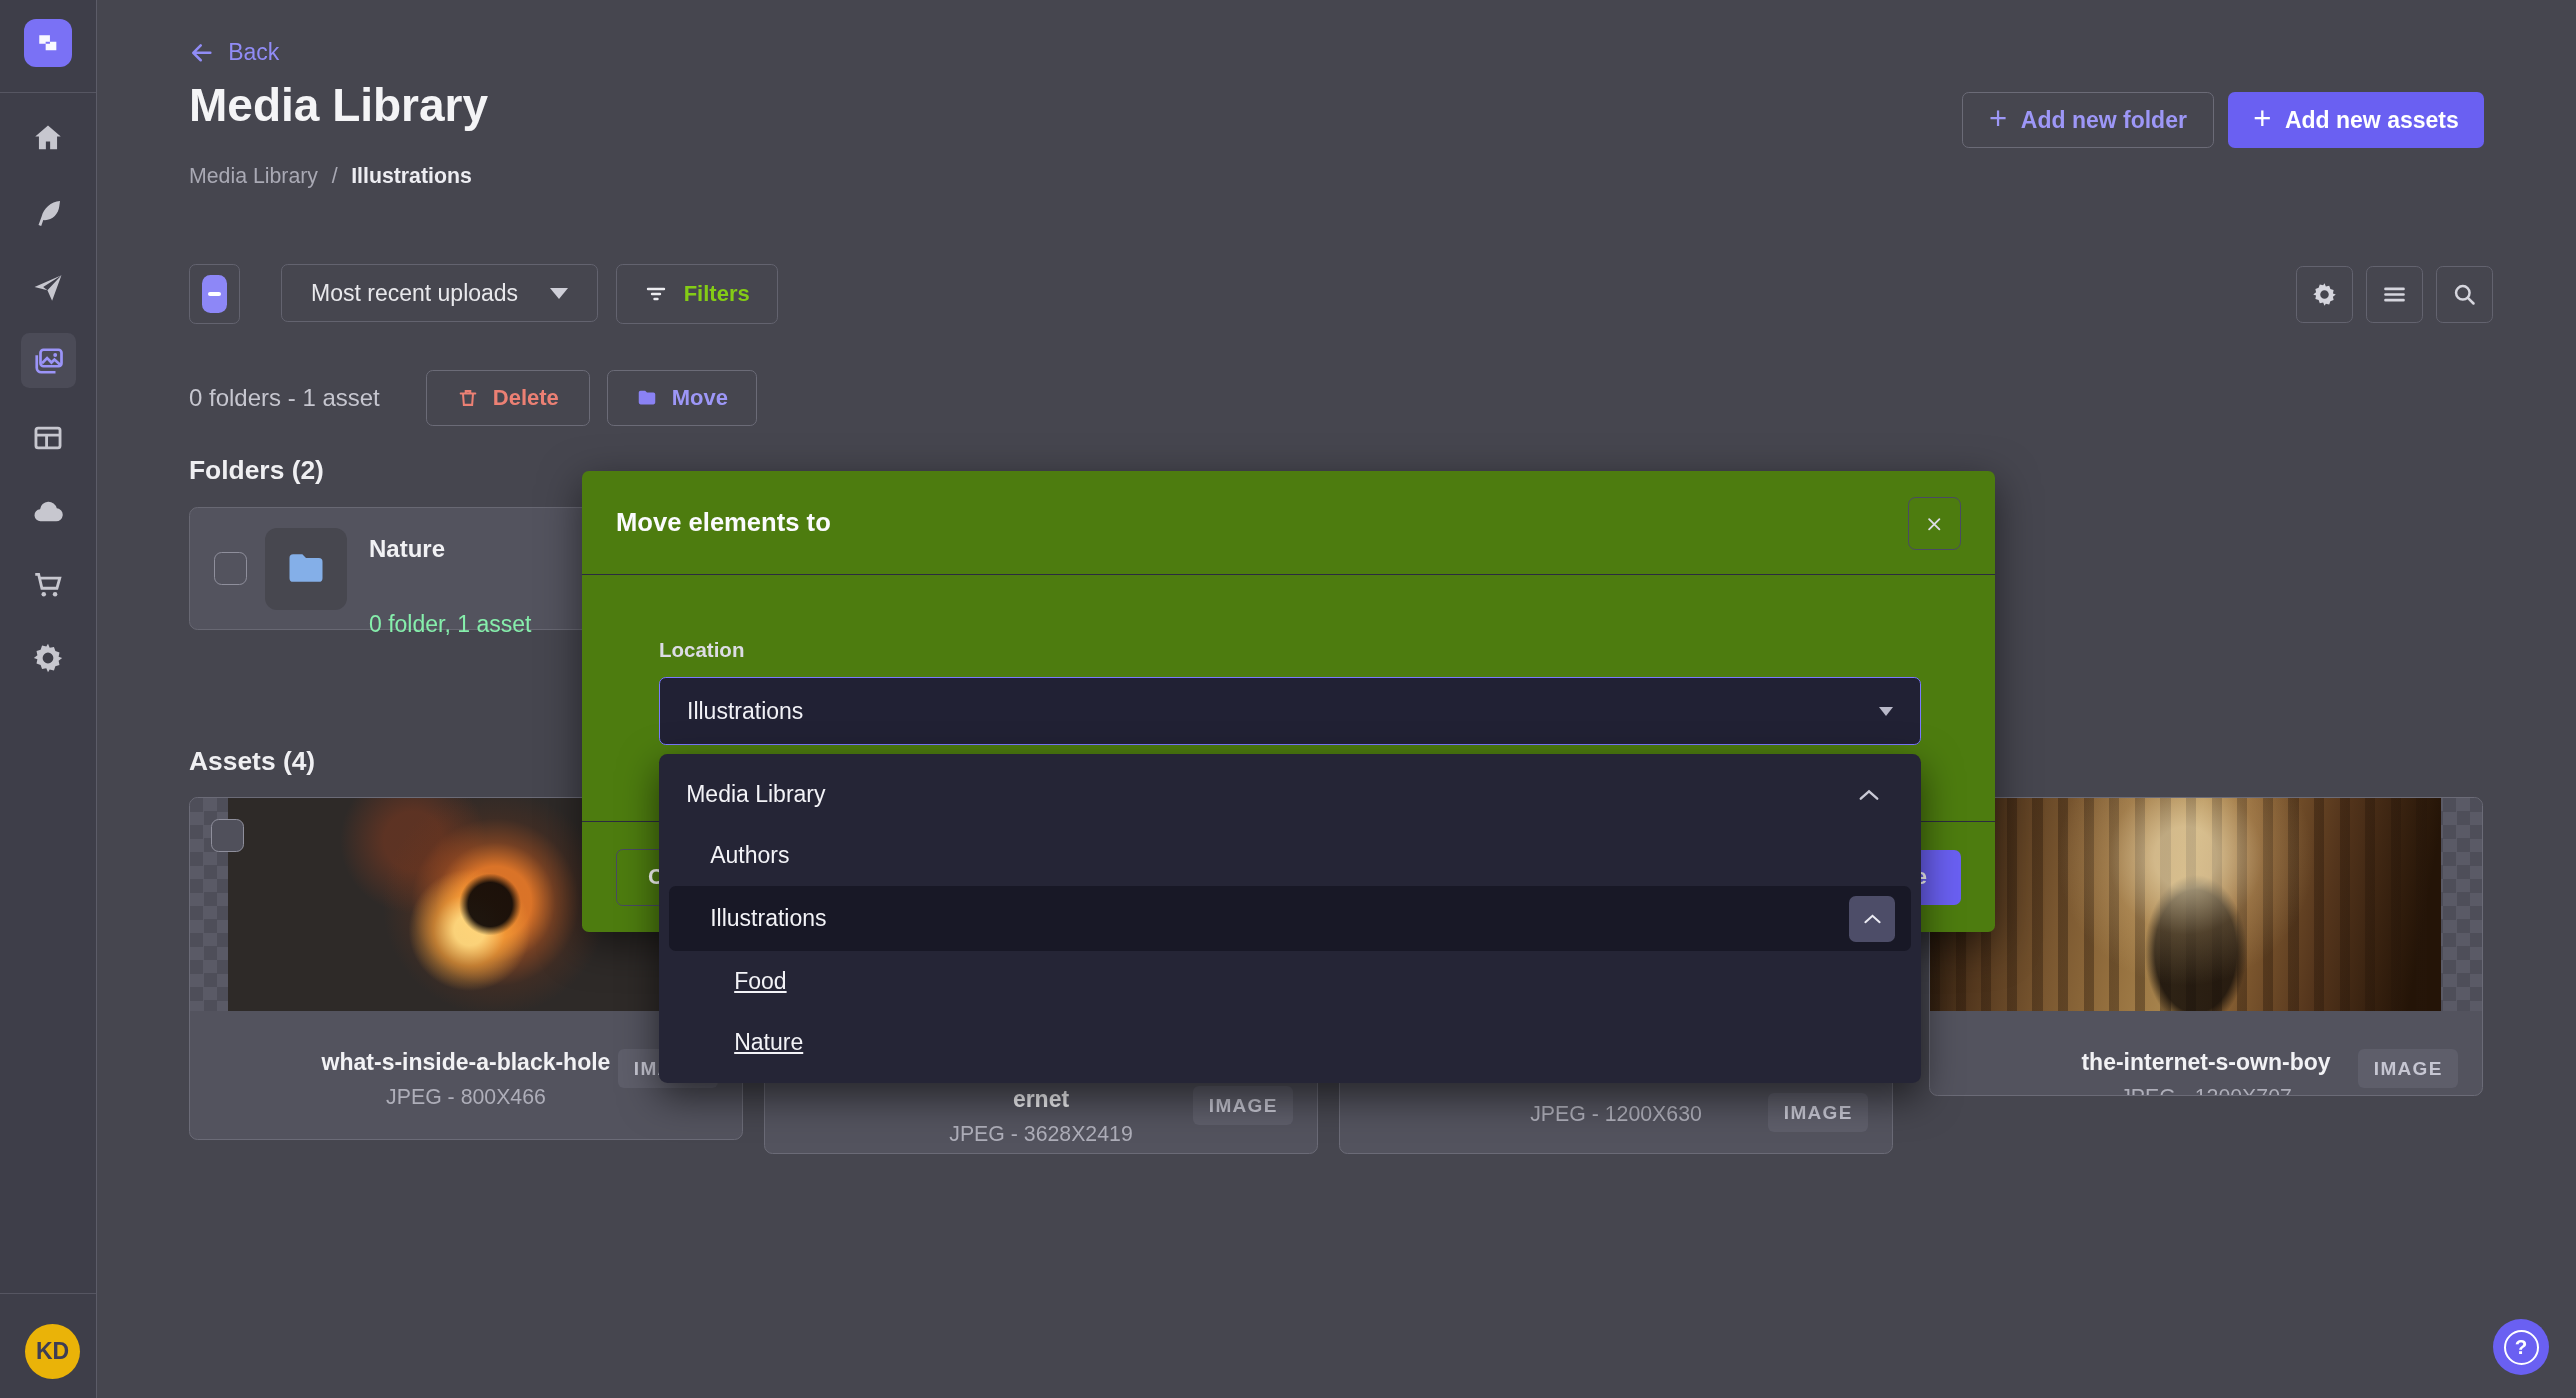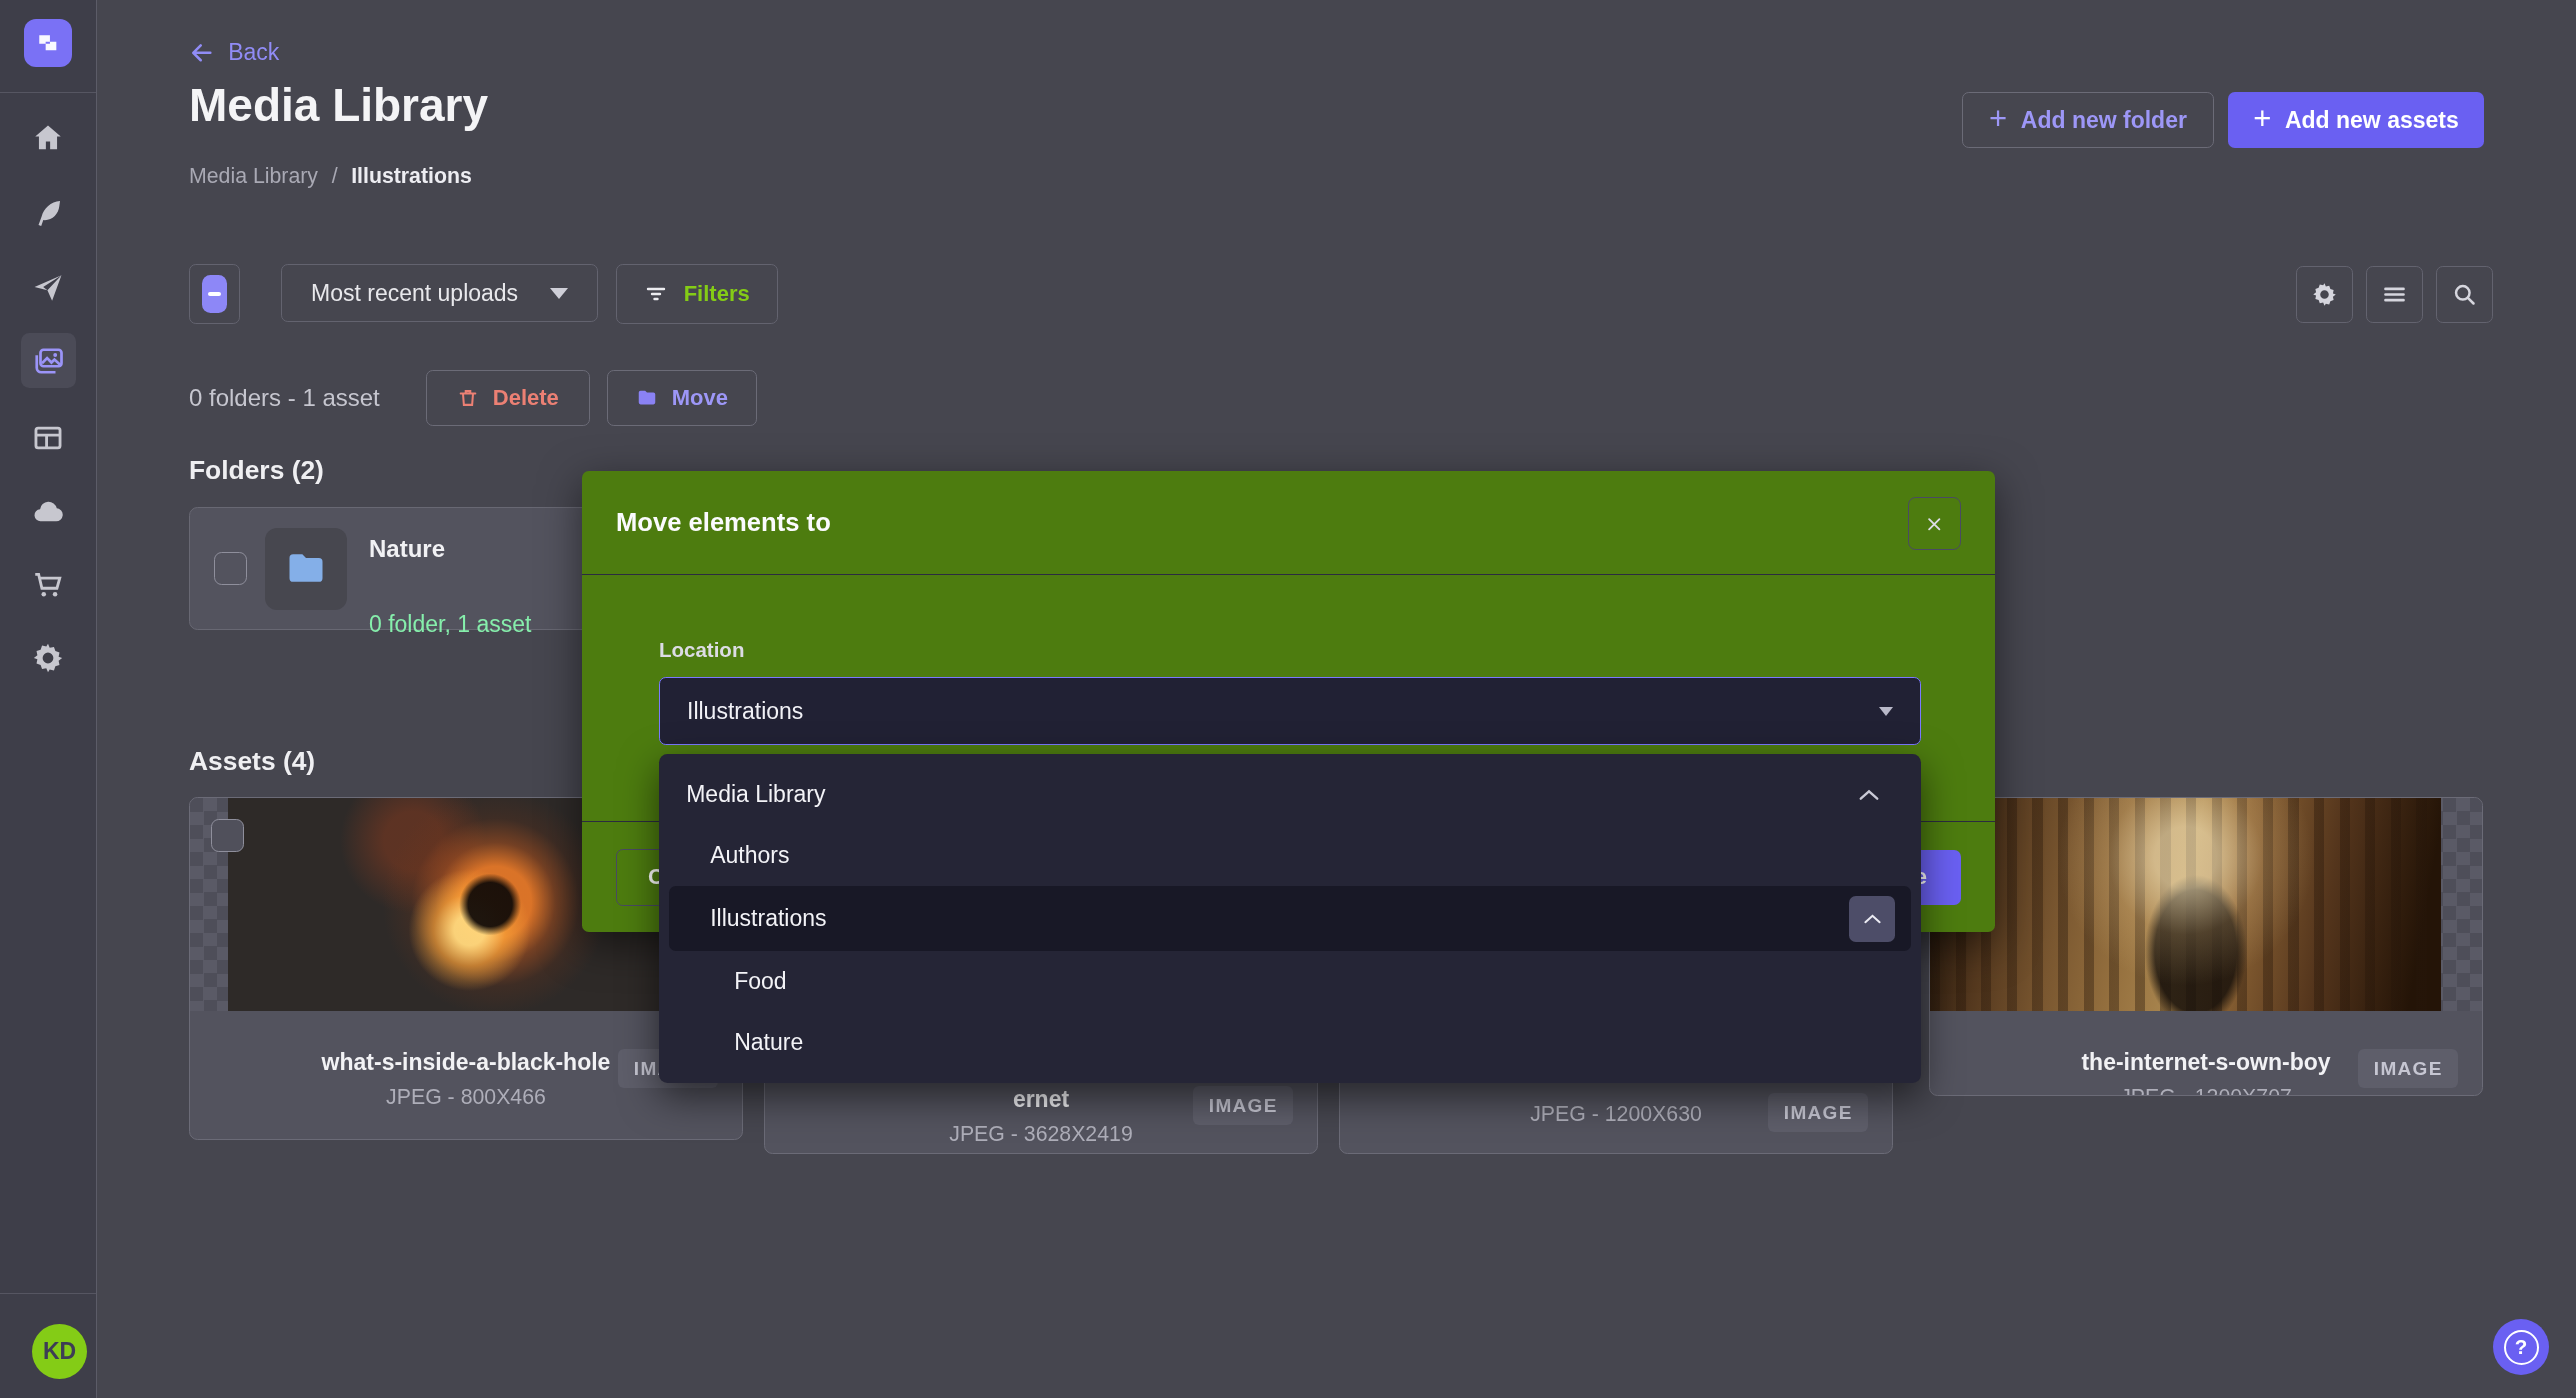--- a/index.html
+++ b/index.html
@@ -10,21 +10,21 @@
   
   .sidebar{position:absolute;left:0;top:0;width:96px;height:1399px;background:#3E3E49;border-right:0.9px solid #5C5C68;}
   .logo{position:absolute;left:24px;top:19px;width:48px;height:48px;border-radius:12px;background:#7A71F5;
         display:flex;align-items:center;justify-content:center;}
   .sb-div{position:absolute;left:0;width:96px;height:0.9px;background:#565662;}
   .sb-ic{position:absolute;left:0;width:96px;display:flex;justify-content:center;color:#C7C7CF;}
   .sb-ic svg{width:34px;height:34px;}
   .sb-active{position:absolute;left:20.5px;top:333px;width:55px;height:55px;background:#4B4B57;border-radius:8.5px;
              display:flex;align-items:center;justify-content:center;color:#9B94F8;}
   .sb-active svg{width:36px;height:36px;}
-  .avatar{position:absolute;left:32px;top:1324px;width:55px;height:55px;border-radius:50%;background:#84cc16;
+  .avatar{position:absolute;left:25px;top:1324px;width:55px;height:55px;border-radius:50%;background:#eab308;
           color:#3D3D55;font-weight:700;font-size:23px;display:flex;align-items:center;justify-content:center;}
 
   
   .back{position:absolute;left:189px;top:39px;display:flex;align-items:center;gap:13.6px;color:#918CF6;font-size:23px;cursor:pointer;}
   .page-title{position:absolute;left:189px;top:78px;font-size:46px;font-weight:700;color:#F4F4F6;}
   .crumbs{position:absolute;left:189px;top:164px;font-size:21.3px;color:#A9A9B4;display:flex;gap:13.6px;}
   .crumbs .cur{color:#EDEDF2;font-weight:700;}
   .btn{box-sizing:border-box;display:flex;align-items:center;justify-content:center;gap:13.6px;border-radius:6.8px;cursor:pointer;}
   .ghost{border:0.9px solid #6B6B77;background:transparent;}
   .add-folder{position:absolute;left:1962px;top:92px;width:252px;height:56px;color:#9D97F7;font-size:23px;font-weight:600;}
@@ -106,21 +106,21 @@
             font-size:22px;font-weight:700;display:flex;align-items:center;cursor:pointer;}
   .m-move{height:55px;padding:0 34px;border-radius:6.8px;background:#6A60F2;color:#FFF;font-size:22px;font-weight:700;
           display:flex;align-items:center;cursor:pointer;}
 
   
   .dropdown{position:absolute;left:659px;top:754px;width:1262px;box-sizing:border-box;background:#252536;border-radius:8.5px;
             padding:10.2px;box-shadow:0 13.6px 38px rgba(0,0,0,.55);z-index:40;}
   .dd-row{position:relative;height:61px;display:flex;align-items:center;border-radius:6.8px;font-size:23px;color:#F3F3F7;cursor:pointer;}
   .dd-row.l0{padding-left:17px;}
   .dd-row.l1{padding-left:41px;}
-  .dd-row.l2{padding-left:65px;}
+  .dd-row.l2{padding-left:65px;text-decoration:underline;}
   .dd-row.sel{background:#181826;height:65px;}
   .dd-chev{position:absolute;right:31px;top:50%;transform:translateY(-50%);color:#C9C9D6;}
   .dd-chev-btn{position:absolute;right:15.4px;top:50%;transform:translateY(-50%);width:46px;height:46px;background:#4D4D68;
                border-radius:6.8px;display:flex;align-items:center;justify-content:center;color:#ECECF4;cursor:pointer;}
 
   
   .fab{position:absolute;right:27px;bottom:24px;width:56px;height:56px;border-radius:50%;background:#6A60F2;z-index:50;
        display:flex;align-items:center;justify-content:center;cursor:pointer;}
   .fab .q{width:31px;height:31px;border:2.6px solid #fff;border-radius:50%;color:#fff;font-size:20.5px;font-weight:700;
           display:flex;align-items:center;justify-content:center;}

